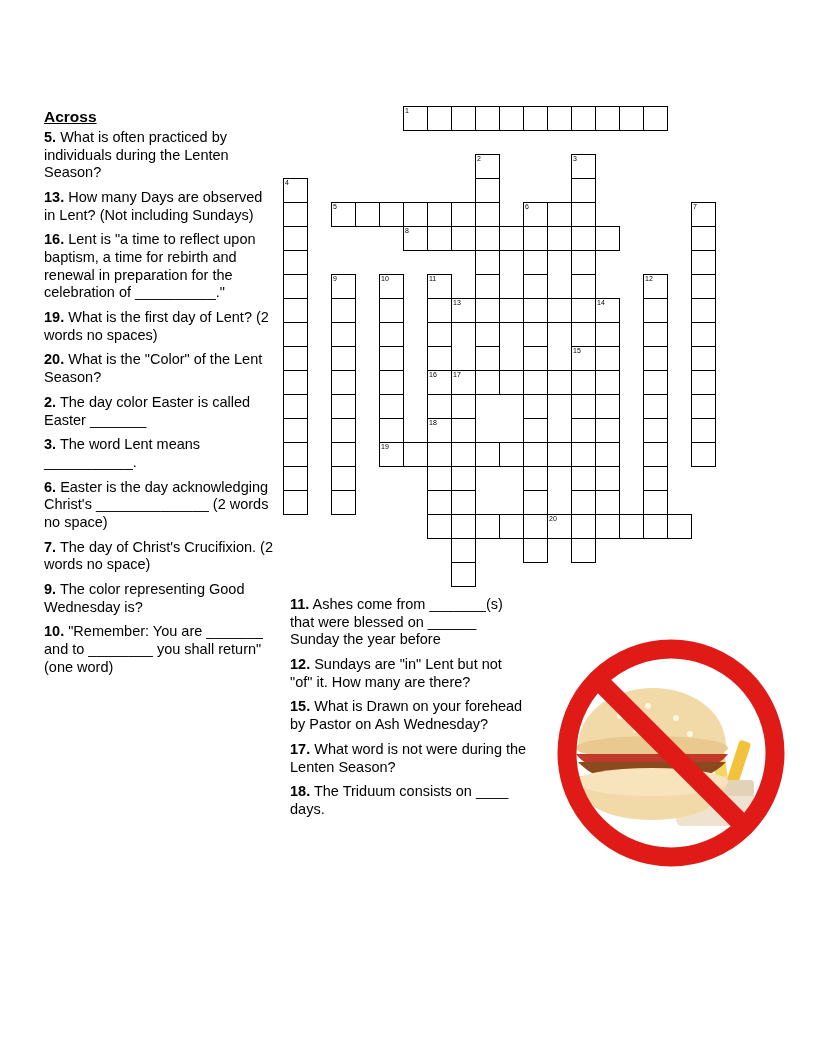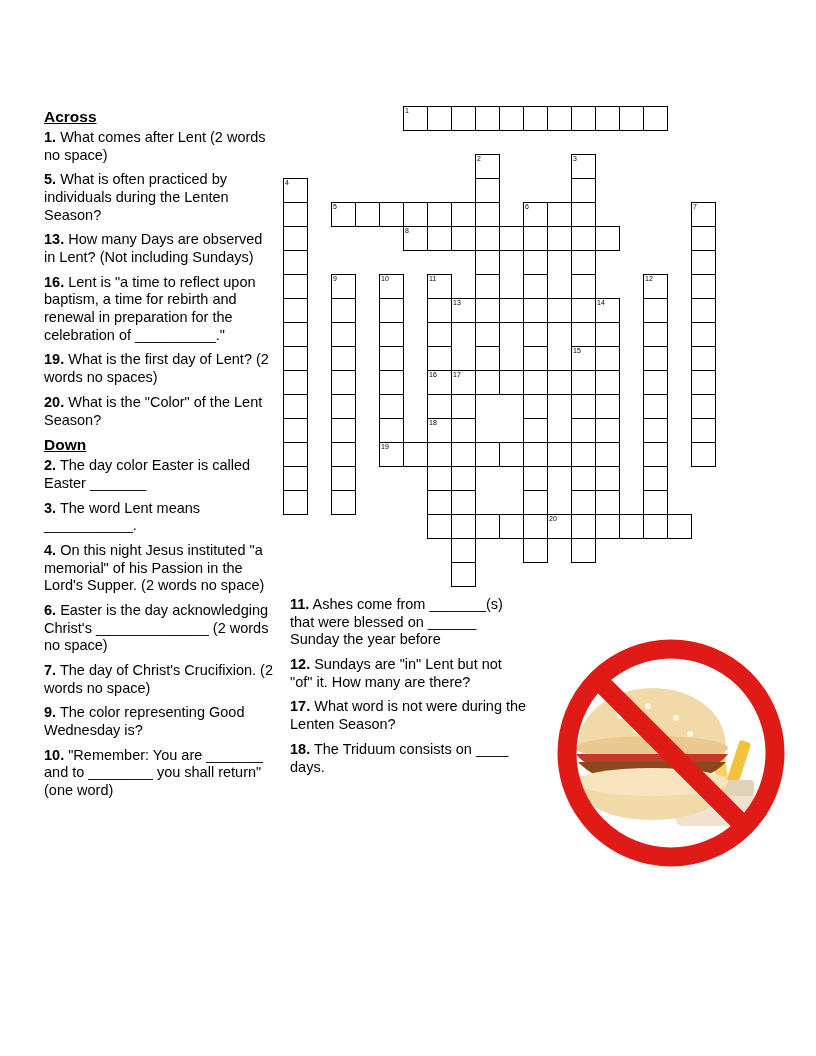--- a/index.html
+++ b/index.html
@@ -101,59 +101,50 @@
 </head>
 <body>
 
 <div class="page">
 
 
   <div class="clue-col" id="col-left">
     <div class="section-head">Across</div>
 
     <div class="clue">
-      <span class="num">1.</span>
-      <span>What comes after Lent (2 words no space)</span>
-    </div>
-    <div class="clue">
       <span class="num">5.</span>
       <span>What is often practiced by individuals during the Lenten Season?</span>
     </div>
     <div class="clue">
       <span class="num">13.</span>
       <span>How many Days are observed in Lent? (Not including Sundays)</span>
     </div>
     <div class="clue">
       <span class="num">16.</span>
       <span>Lent is "a time to reflect upon baptism, a time for rebirth and renewal in preparation for the celebration of __________."</span>
     </div>
     <div class="clue">
       <span class="num">19.</span>
       <span>What is the first day of Lent? (2 words no spaces)</span>
     </div>
     <div class="clue">
       <span class="num">20.</span>
       <span>What is the "Color" of the Lent Season?</span>
     </div>
 
-    <div class="section-head">Down</div>
 
     <div class="clue">
       <span class="num">2.</span>
       <span>The day color Easter is called Easter _______</span>
     </div>
     <div class="clue">
       <span class="num">3.</span>
       <span>The word Lent means ___________.</span>
     </div>
     <div class="clue">
-      <span class="num">4.</span>
-      <span>On this night Jesus instituted "a memorial" of his Passion in the Lord's Supper. (2 words no space)</span>
-    </div>
-    <div class="clue">
       <span class="num">6.</span>
       <span>Easter is the day acknowledging Christ's ______________ (2 words no space)</span>
     </div>
     <div class="clue">
       <span class="num">7.</span>
       <span>The day of Christ's Crucifixion. (2 words no space)</span>
     </div>
     <div class="clue">
       <span class="num">9.</span>
       <span>The color representing Good Wednesday is?</span>
@@ -165,20 +156,24 @@
   </div>
 
   <div class="clue-col" id="col-mid">
     <div class="clue">
       <span class="num">11.</span>
       <span>Ashes come from _______(s) that were blessed on ______ Sunday the year before</span>
     </div>
     <div class="clue">
       <span class="num">12.</span>
       <span>Sundays are "in" Lent but not "of" it. How many are there?</span>
+    </div>
+    <div class="clue">
+      <span class="num">15.</span>
+      <span>What is Drawn on your forehead by Pastor on Ash Wednesday?</span>
     </div>
     <div class="clue">
       <span class="num">17.</span>
       <span>What word is not were during the Lenten Season?</span>
     </div>
     <div class="clue">
       <span class="num">18.</span>
       <span>The Triduum consists on ____ days.</span>
     </div>
   </div>

